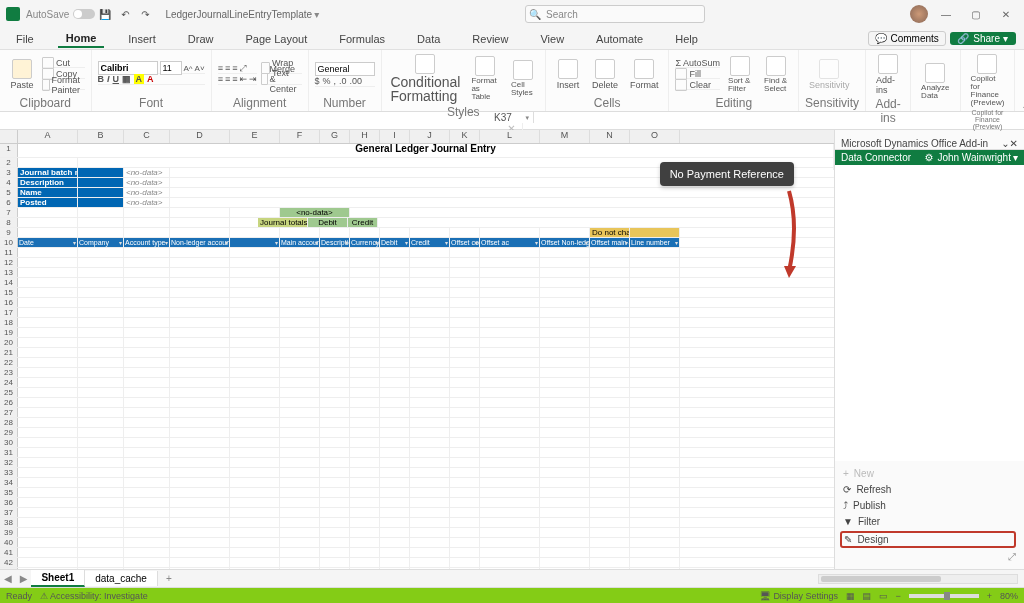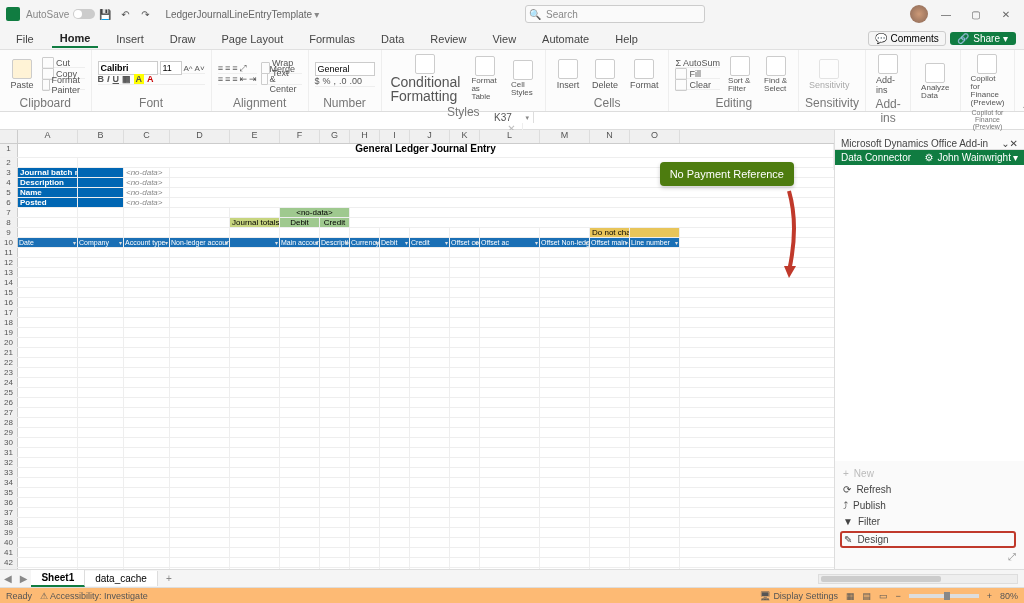--- a/index.html
+++ b/index.html
@@ -13,21 +13,21 @@
 .titlebar .autosave .switch::after { content:""; position:absolute; width:8px; height:8px; background:#fff; border-radius:50%; top:1px; left:1px; }
 .titlebar .qat-btn { width: 16px; height: 16px; margin: 0 2px; display:flex; align-items:center; justify-content:center; color:#555; }
 .titlebar .filename { margin-left: 10px; color:#666; }
 .titlebar .search { margin-left: auto; margin-right: auto; }
 .titlebar .search-box { width: 180px; height: 18px; border: 1px solid #ccc; border-radius: 3px; background:#fafafa; display:flex; align-items:center; padding:0 4px; gap:4px; color:#888; }
 .titlebar .rightctrls { display:flex; align-items:center; gap:6px; }
 .titlebar .avatar { width:18px; height:18px; border-radius:50%; background:radial-gradient(circle,#c97,#865); }
 .titlebar .winbtn { width:24px; height:20px; display:flex; align-items:center; justify-content:center; color:#666; }
 
 
-.menubar { height: 22px; background:#f5f5f5; display:flex; align-items:center; padding:0 8px; font-size:11px; gap:10px; border-bottom:1px solid #e0e0e0; }
+.menubar { height: 22px; background:#f5f5f5; display:flex; align-items:center; padding:0 8px; font-size:11px; gap:16px; border-bottom:1px solid #e0e0e0; }
 .menubar .tab { padding: 2px 8px; color:#444; cursor:pointer; }
 .menubar .tab.active { border-bottom:2px solid #107c41; font-weight:600; color:#222; }
 .menubar .right { margin-left:auto; display:flex; gap:4px; align-items:center; }
 .menubar .comments-btn { border:1px solid #ccc; border-radius:3px; padding:1px 6px; font-size:10px; display:flex; gap:3px; align-items:center; }
 .menubar .share-btn { background:#107c41; color:#fff; border-radius:3px; padding:1px 8px; font-size:10px; display:flex; gap:3px; align-items:center; }
 
 
 .ribbon { height: 62px; background:#fcfcfc; border-bottom:1px solid #ddd; display:flex; font-size:9px; color:#555; }
 .ribbon .group { border-right:1px solid #eee; padding:2px 6px 0; display:flex; flex-direction:column; justify-content:space-between; }
 .ribbon .group-body { display:flex; align-items:center; gap:4px; flex:1; }
@@ -73,41 +73,41 @@
 
 
 .wA{width:60px}.wB{width:46px}.wC{width:46px}.wD{width:60px}.wE{width:50px}.wF{width:40px}.wG{width:30px}.wH{width:30px}.wI{width:30px}.wJ{width:40px}.wK{width:30px}.wL{width:60px}.wM{width:50px}.wN{width:40px}.wO{width:50px}
 
 
 .title-merge { font-weight:bold; font-size:10px; text-align:center; flex:1; }
 
 .hdr-label { color:#fff; background:#0066b3; font-weight:600; padding:0 2px; }
 .nodata { color:#888; font-style:italic; }
 .dc-head { background:#9fc98f; text-align:center; font-size:8px; }
-.totals-lbl { background:#c7d57f; text-align:right; padding-right:2px; font-size:8px; }
+.totals-lbl { background:#c7d57f; text-align:right; padding-right:2px; font-size:8px;margin-left:28px; }
 .do-not { background:#e8c55a; font-size:8px; text-align:center; }
 .tbl-hdr { color:#fff; background:#1a6fb5; font-size:7px; padding:0 1px; position:relative; }
 .tbl-hdr::after { content:"▾"; position:absolute; right:1px; font-size:6px; color:#e0e0e0; }
 
 
-.callout { position:absolute; background:#4d7c0f; color:#fff; padding:6px 10px; border-radius:4px; font-size:11px; top:32px; right:40px; box-shadow:0 2px 4px rgba(0,0,0,0.2); }
+.callout { position:absolute; background:#404040; color:#fff; padding:6px 10px; border-radius:4px; font-size:11px; top:32px; right:40px; box-shadow:0 2px 4px rgba(0,0,0,0.2); }
 .arrow-svg { position:absolute; top:56px; right:30px; }
 
 
 .sheettabs { height:18px; background:#f5f5f5; border-top:1px solid #ddd; display:flex; align-items:center; font-size:10px; }
 .sheettabs .nav { padding:0 4px; color:#888; }
 .sheettabs .stab { padding:2px 10px; border-right:1px solid #ddd; background:#fff; }
 .sheettabs .stab.active { border-bottom:2px solid #107c41; font-weight:600; }
 .sheettabs .plus { padding:0 8px; color:#888; }
 .sheettabs .hscroll { flex:1; }
 .sheettabs .hbar { height:10px; background:#eee; border:1px solid #ddd; width:200px; margin-left:auto; margin-right:6px; position:relative; }
 .sheettabs .hbar::after { content:""; position:absolute; left:2px; top:1px; width:120px; height:6px; background:#ccc; border-radius:2px; }
 
 
-.statusbar { height:16px; background:#fdba74; border-top:1px solid #ddd; display:flex; align-items:center; font-size:9px; color:#555; padding:0 6px; gap:8px; }
+.statusbar { height:16px; background:#84cc16; border-top:1px solid #ddd; display:flex; align-items:center; font-size:9px; color:#555; padding:0 6px; gap:8px; }
 .statusbar .sp { margin-left:auto; }
 .zoom-slider { width:70px; height:4px; background:#ddd; position:relative; }
 .zoom-slider::after { content:""; position:absolute; width:6px; height:8px; background:#888; top:-2px; left:50%; }
 </style>
 </head>
 <body>
 
 <div class="titlebar">
   <div class="excel-ico"></div>
   <div class="autosave">

